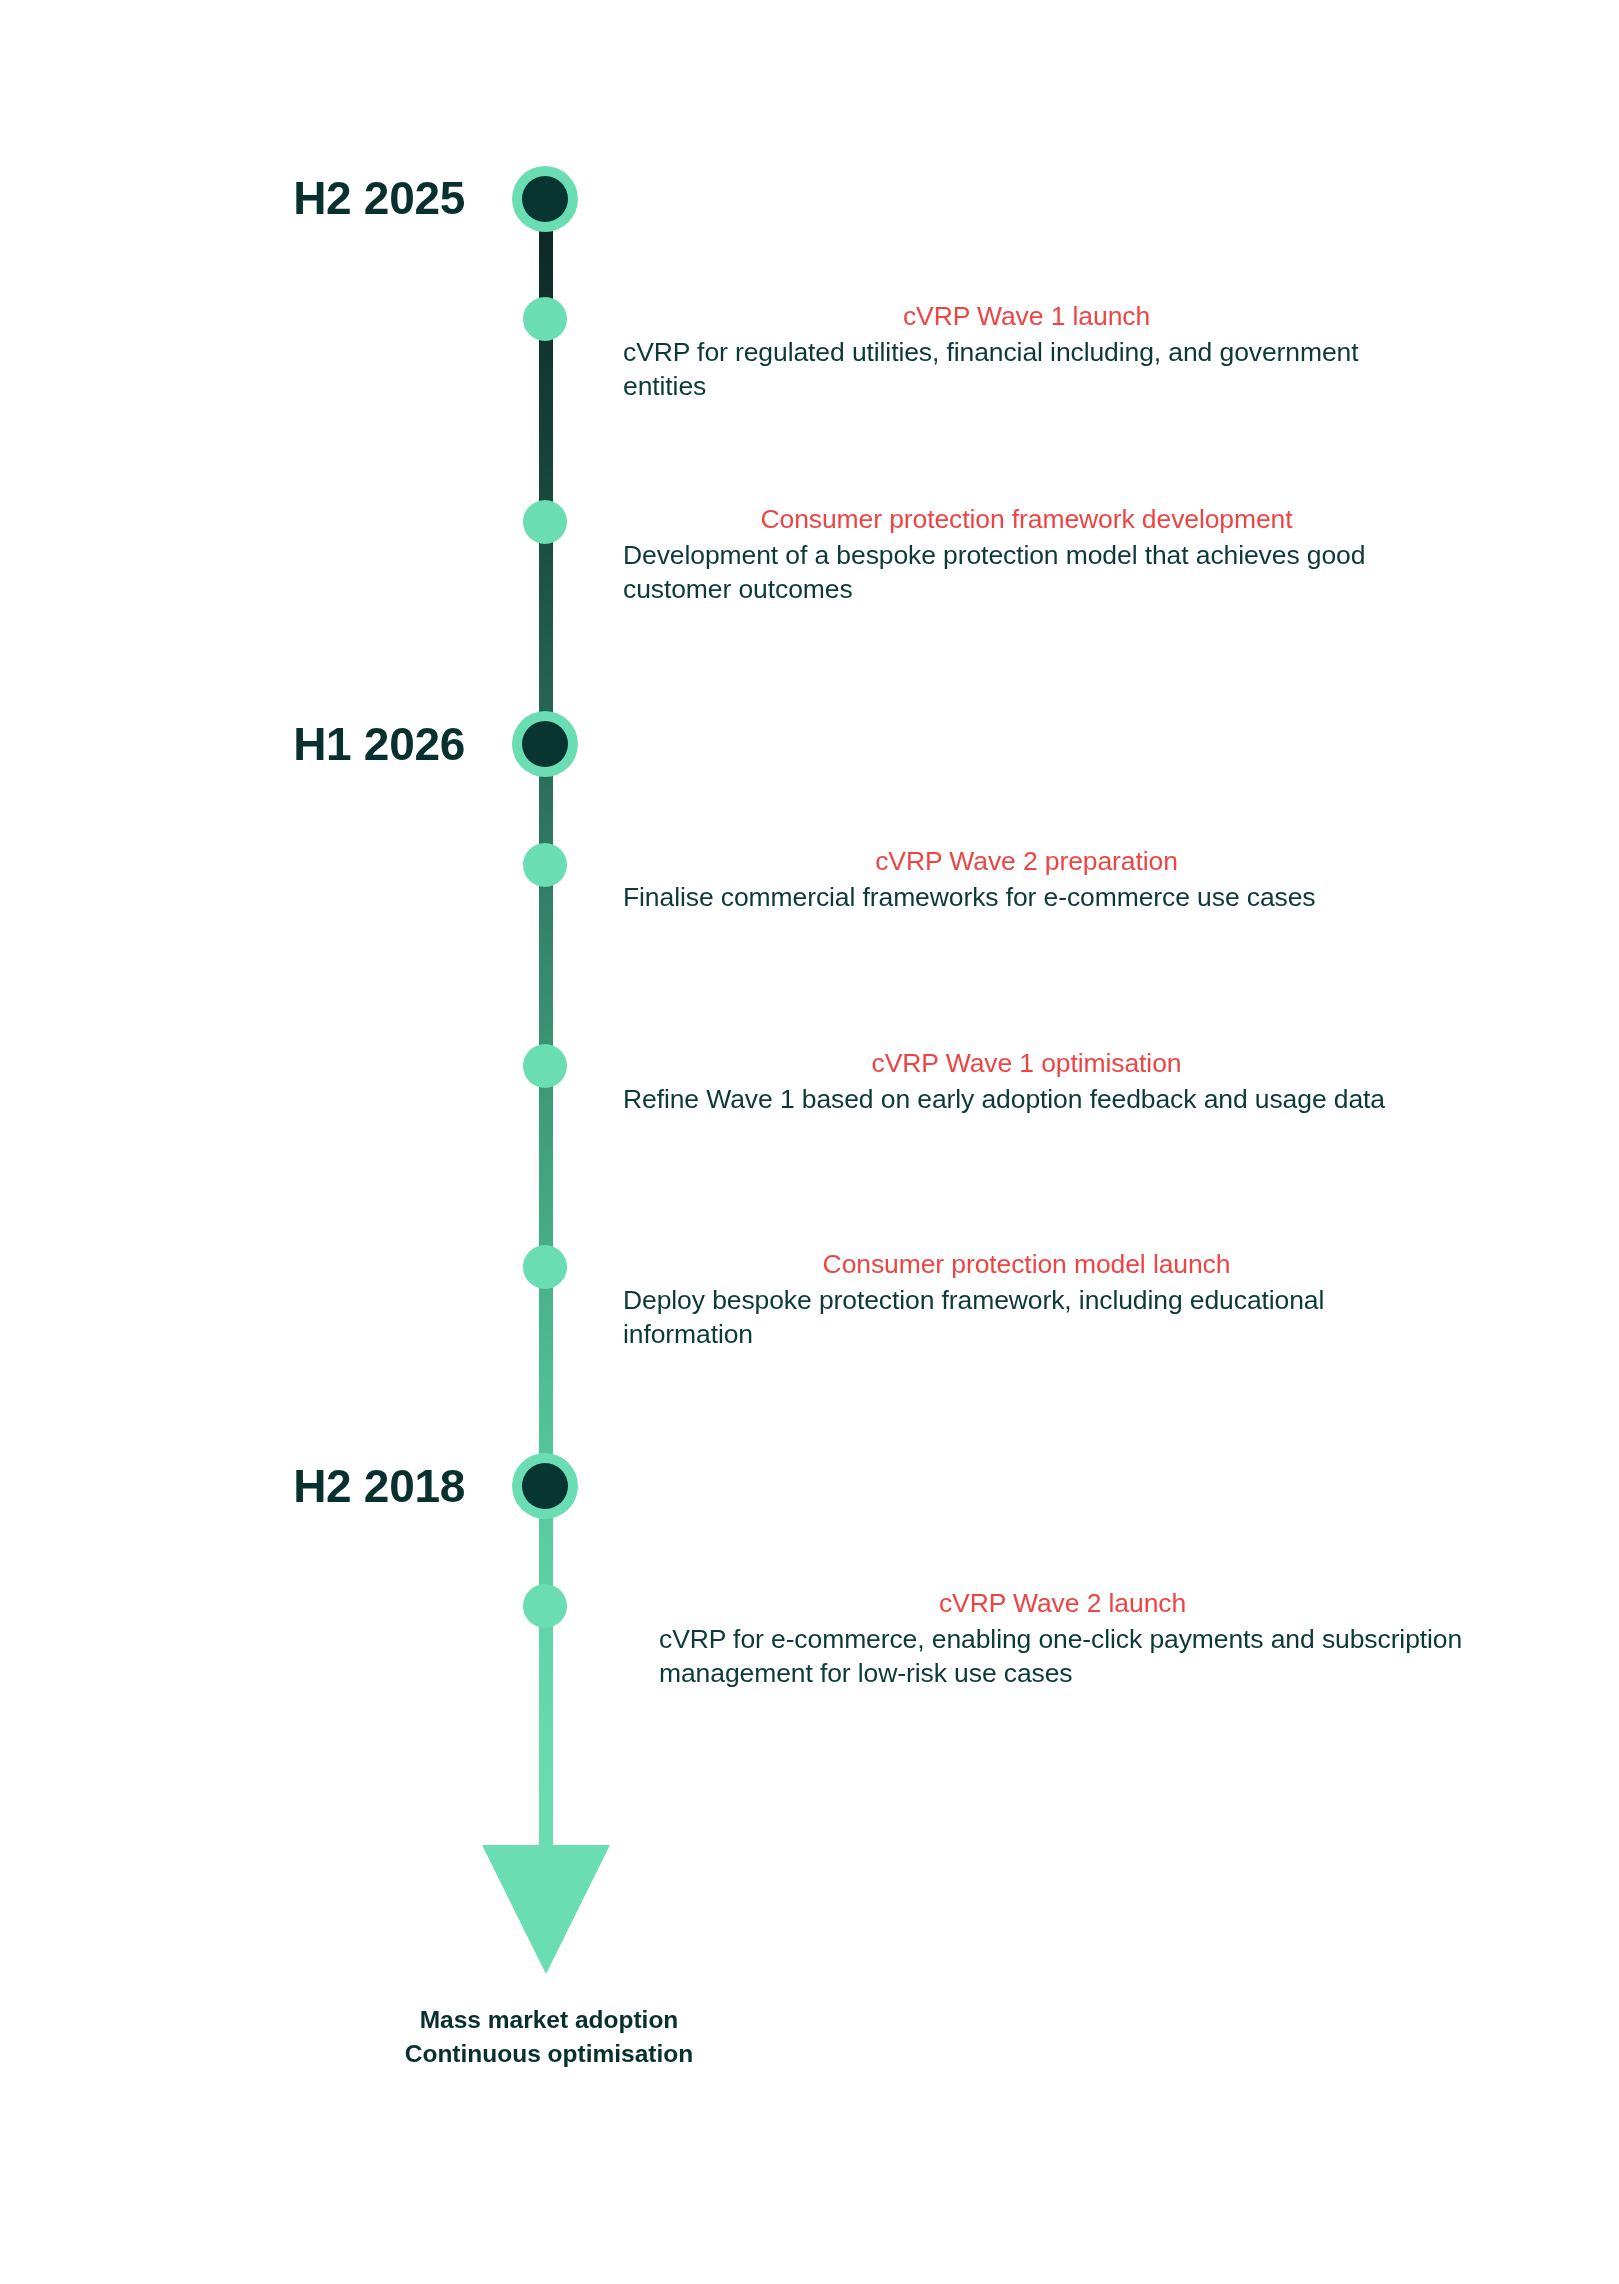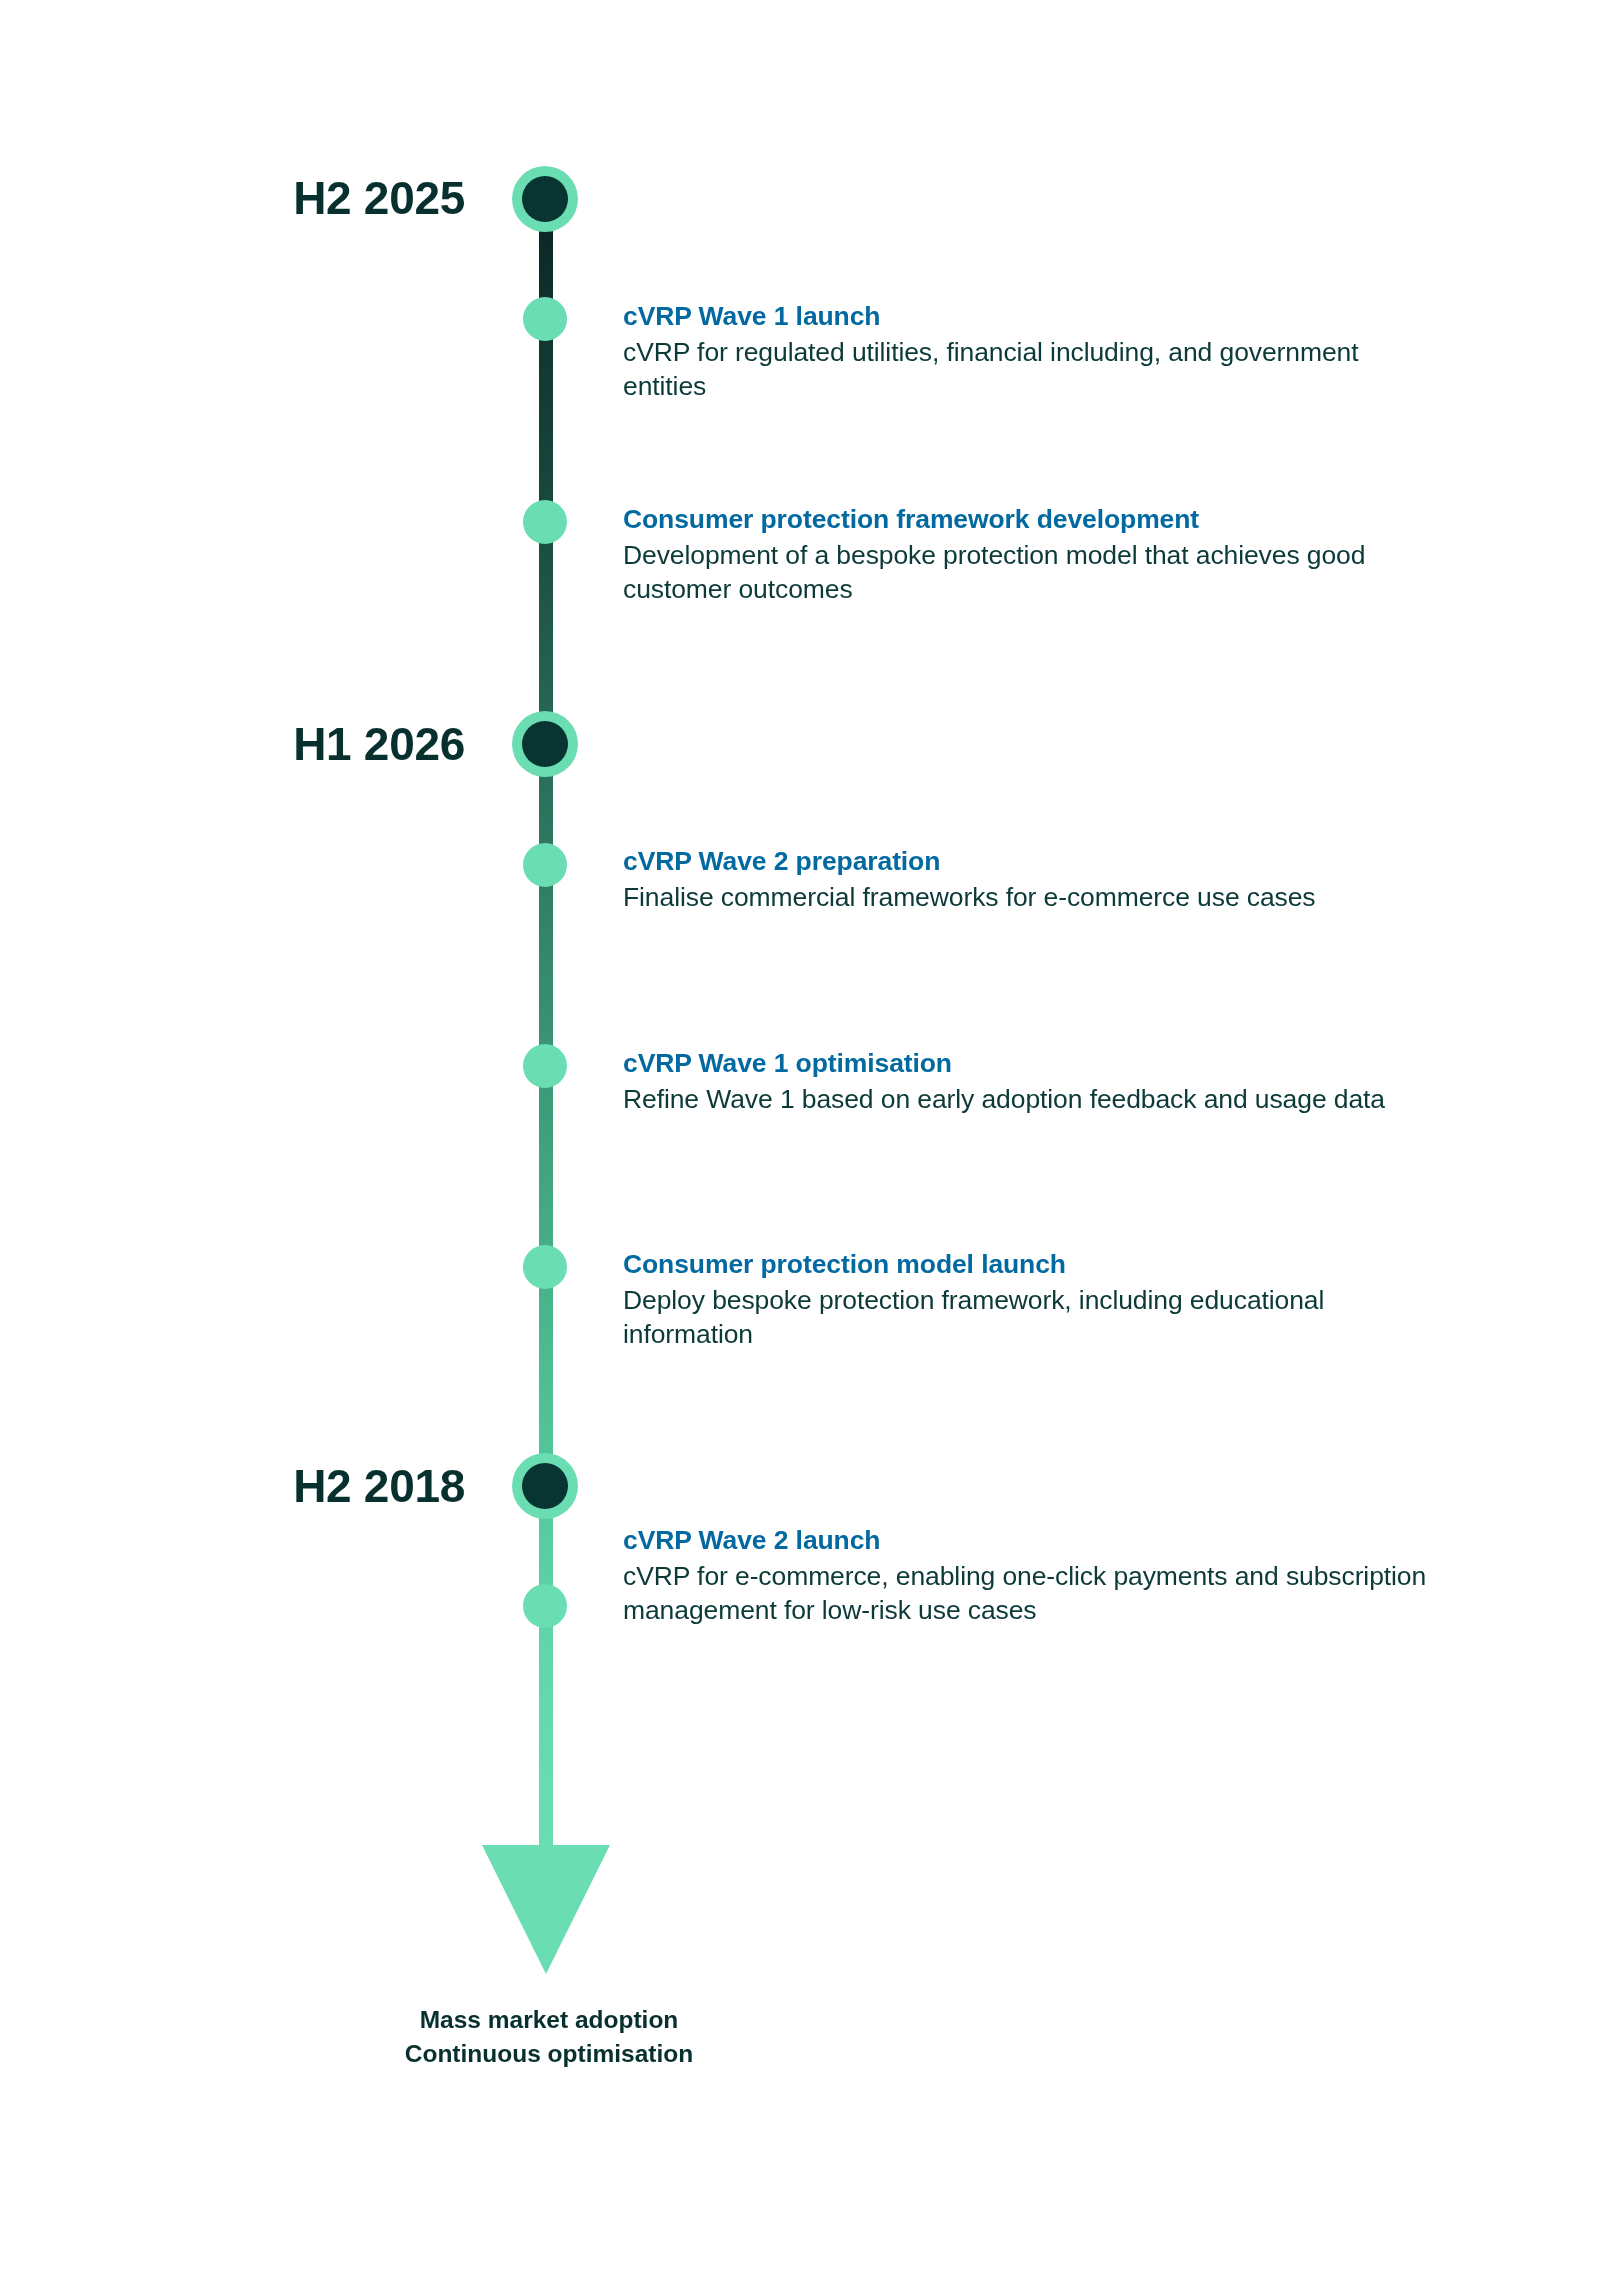--- a/index.html
+++ b/index.html
@@ -97,25 +97,26 @@
   }
 
   
   .event-block {
     position: absolute;
     left: 623px;
     width: 807px;
   }
   .event-title {
     font-size: 26.5px;
-    font-weight: 700;
-    color: #0369a1;
+    font-weight: 400;
+    color: #ef4444;
     line-height: 1.22;
     margin: 0 0 2.6px 0;
     letter-spacing: -0.1px;
+    text-align: center;
   }
   .event-desc {
     font-size: 26.5px;
     font-weight: 400;
     color: #0B3A38;
     line-height: 1.30;
     margin: 0;
     letter-spacing: -0.1px;
   }
 
@@ -180,21 +181,21 @@
     <p class="event-title">Consumer protection model launch</p>
     <p class="event-desc">Deploy bespoke protection framework, including educational information</p>
   </div>
 
   <div class="period-label" style="top:1463px;">H2 2018</div>
   <div class="major-marker" style="top:1453px;">
     <div class="core"></div>
   </div>
 
   <div class="minor-dot" style="top:1584px;"></div>
-  <div class="event-block" style="top:1524px;">
+  <div class="event-block" style="top:1587px;margin-left:36px;">
     <p class="event-title">cVRP Wave 2 launch</p>
     <p class="event-desc">cVRP for e-commerce, enabling one-click payments and subscription management for low-risk use cases</p>
   </div>
 
   <div class="footer-caption">
     <div>Mass market adoption</div>
     <div>Continuous optimisation</div>
   </div>
 
 </div>

